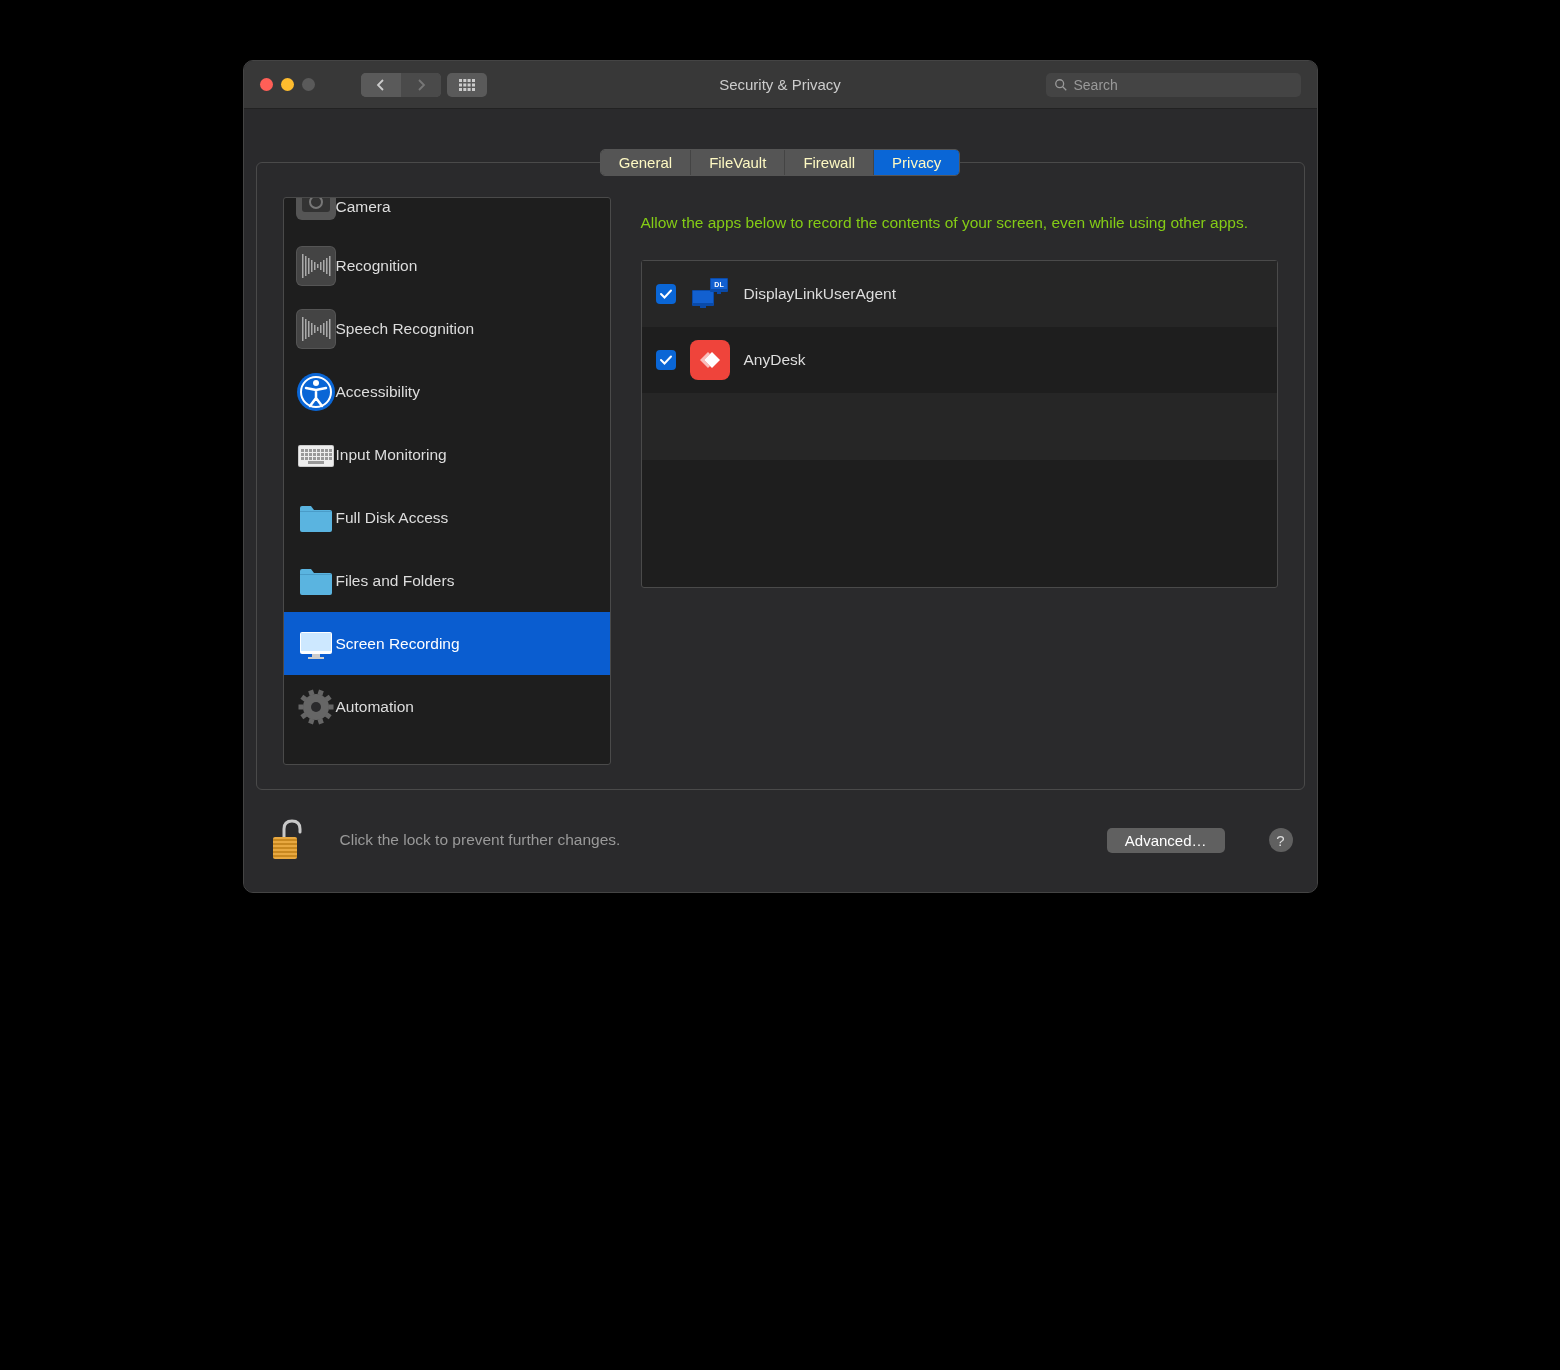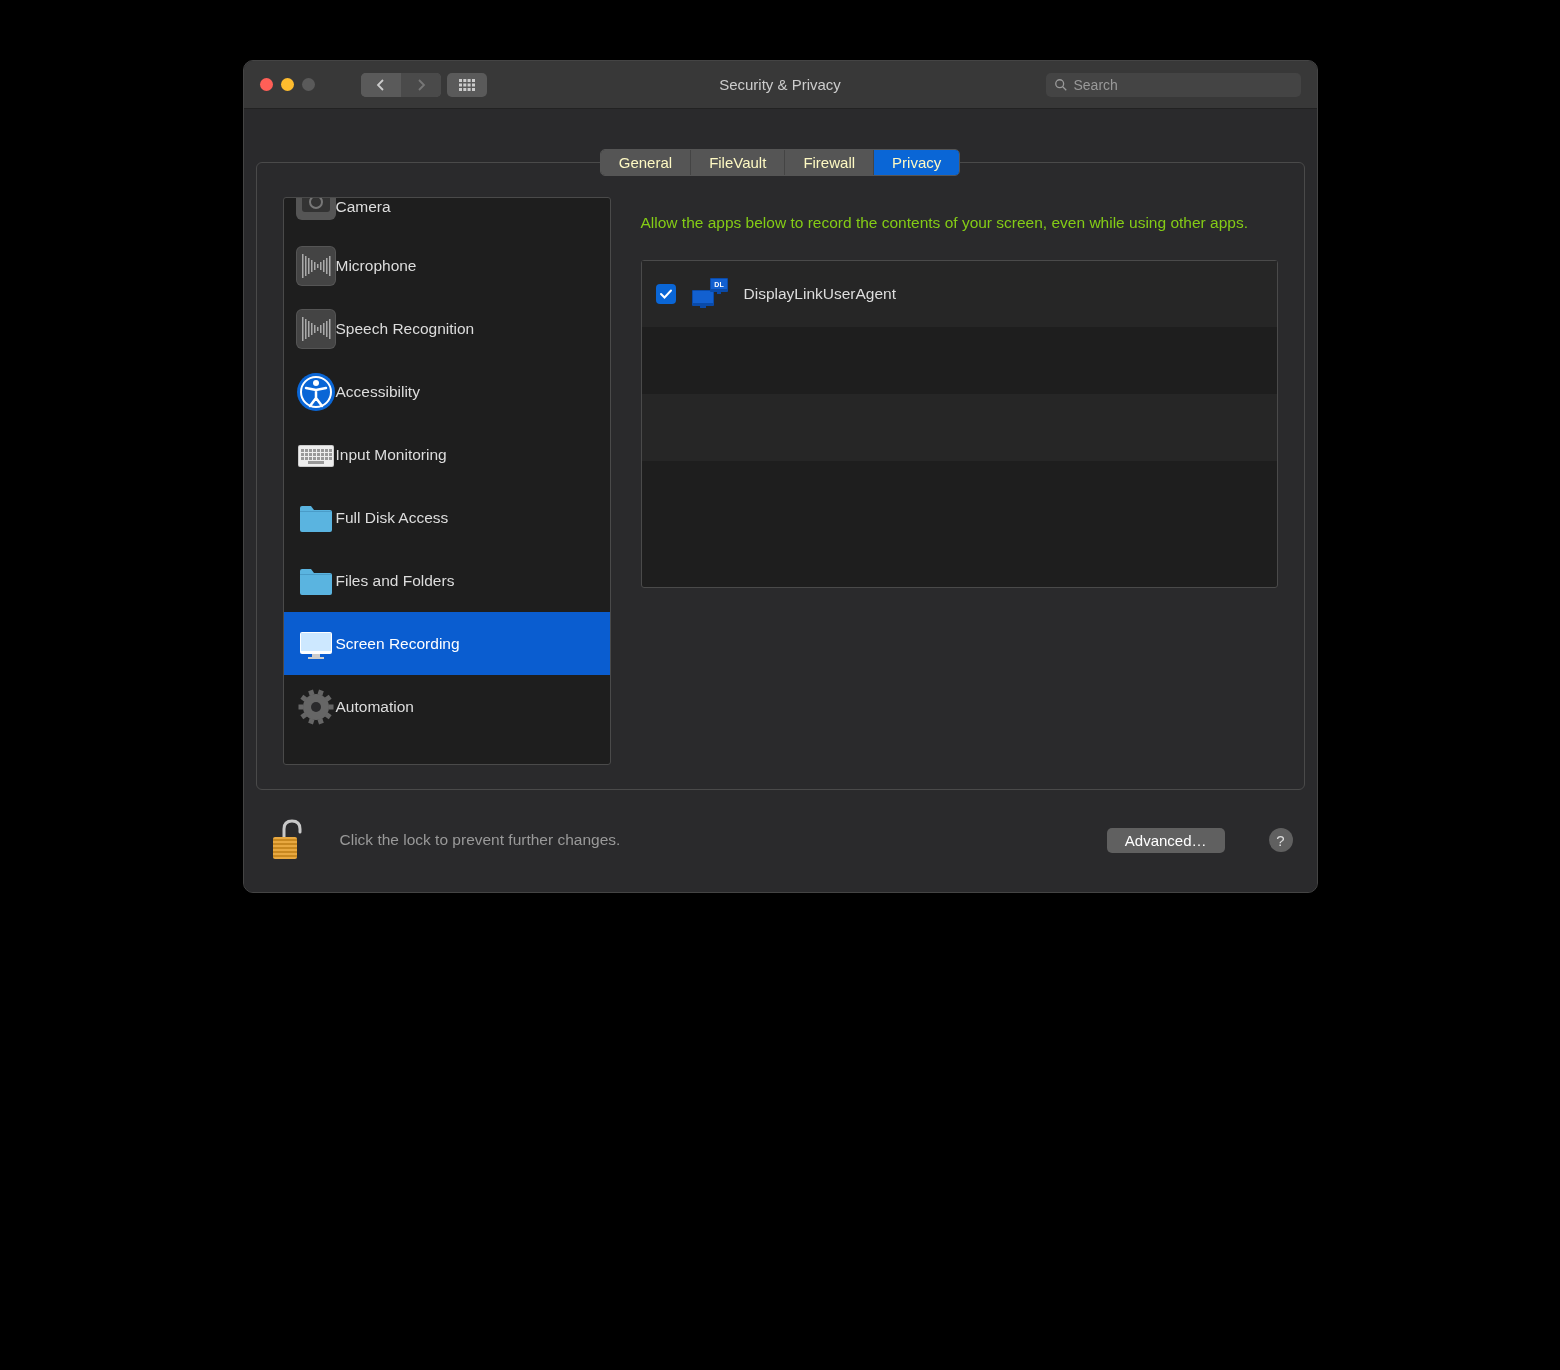--- a/index.html
+++ b/index.html
@@ -307,21 +307,21 @@
                 <rect x="12" y="12" width="1.5" height="16" fill="#aaa"></rect>
                 <rect x="15" y="14" width="1.5" height="12" fill="#aaa"></rect>
                 <rect x="18" y="16" width="1.5" height="8" fill="#aaa"></rect>
                 <rect x="21" y="18" width="1.5" height="4" fill="#aaa"></rect>
                 <rect x="24" y="16" width="1.5" height="8" fill="#aaa"></rect>
                 <rect x="27" y="14" width="1.5" height="12" fill="#aaa"></rect>
                 <rect x="30" y="12" width="1.5" height="16" fill="#aaa"></rect>
                 <rect x="33" y="10" width="1.5" height="20" fill="#aaa"></rect>
       </svg>
             </div>
-            <span>Microphone</span>
+            <span>Recognition</span>
           </div>
           <div class="sidebar-item">
             <div class="sicon">
               <svg width="40" height="40" viewBox="0 0 40 40">
                 <rect x="0" y="0" width="40" height="40" rx="6" fill="#555"></rect>
                 <rect x="1" y="1" width="38" height="38" rx="5" fill="#444"></rect>
         <rect x="6" y="8" width="1.5" height="24" fill="#aaa"></rect>
                 <rect x="9" y="10" width="1.5" height="20" fill="#aaa"></rect>
                 <rect x="12" y="12" width="1.5" height="16" fill="#aaa"></rect>
                 <rect x="15" y="14" width="1.5" height="12" fill="#aaa"></rect>
@@ -443,20 +443,33 @@
       <rect x="2" y="16" width="22" height="16" rx="1" fill="#0a4aa8"></rect>
       <rect x="3" y="17" width="20" height="12" fill="#1260d0"></rect>
       <rect x="10" y="32" width="6" height="2" fill="#0a4aa8"></rect>
       <rect x="20" y="4" width="18" height="14" rx="1" fill="#0a4aa8"></rect>
       <rect x="21" y="5" width="16" height="10" fill="#1260d0"></rect>
       <text x="29" y="13" fill="#fff" font-size="7" font-weight="bold" text-anchor="middle">DL</text>
       <rect x="27" y="18" width="4" height="2" fill="#0a4aa8"></rect>
     </svg></div>
               <span class="app-name">DisplayLinkUserAgent</span>
             </div>
+            <div class="app-row">
+              <div class="checkbox">
+                <svg viewBox="0 0 14 14">
+                  <path d="M2 7 L5.5 10.5 L12 3.5" stroke="#fff" stroke-width="2" fill="none" stroke-linecap="round"></path>
+                </svg>
+              </div>
+              <div class="app-icon"><svg width="40" height="40" viewBox="0 0 40 40">
+      <rect x="0" y="0" width="40" height="40" rx="8" fill="#ef443b"></rect>
+      <path d="M 14 20 L 22 12 L 30 20 L 22 28 Z" fill="#fff"></path>
+      <path d="M 10 20 L 18 12 L 20 14 L 14 20 L 20 26 L 18 28 Z" fill="#fff" opacity="0.65"></path>
+    </svg></div>
+              <span class="app-name">AnyDesk</span>
+            </div>
             <div class="app-row empty"></div>
             <div class="app-row empty"></div>
           </div>
       </div>
     </div>
 
     <div class="footer">
       <div class="lock-icon">
         <svg width="36" height="42" viewBox="0 0 36 42">
           <path d="M 14 18 L 14 10 Q 14 2 22 2 Q 30 2 30 10 L 30 13" stroke="#c8c8c8" stroke-width="3" fill="none" stroke-linecap="round"></path>

